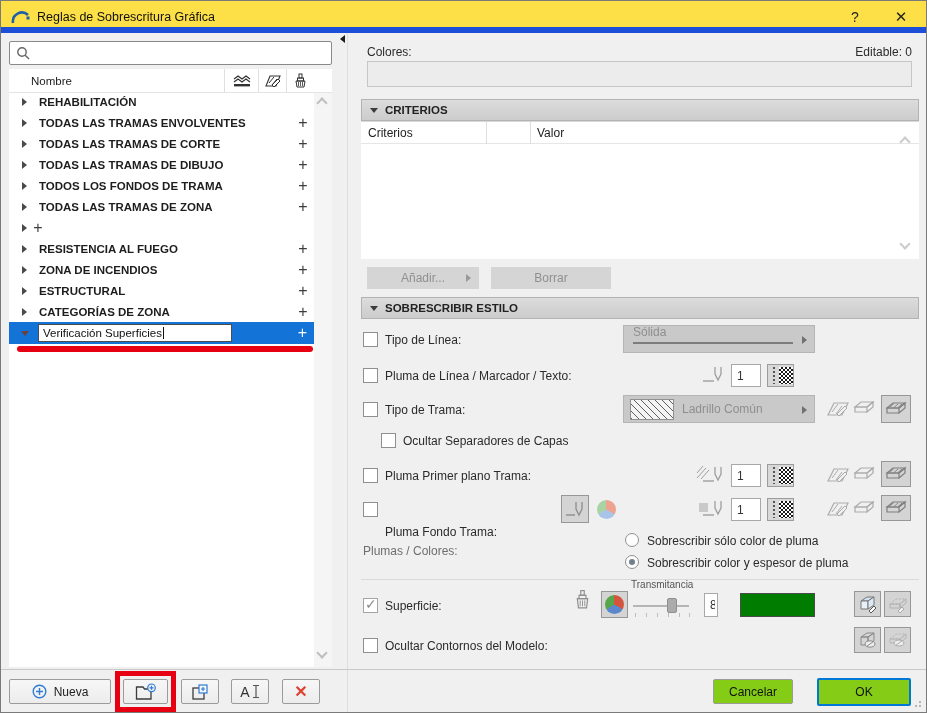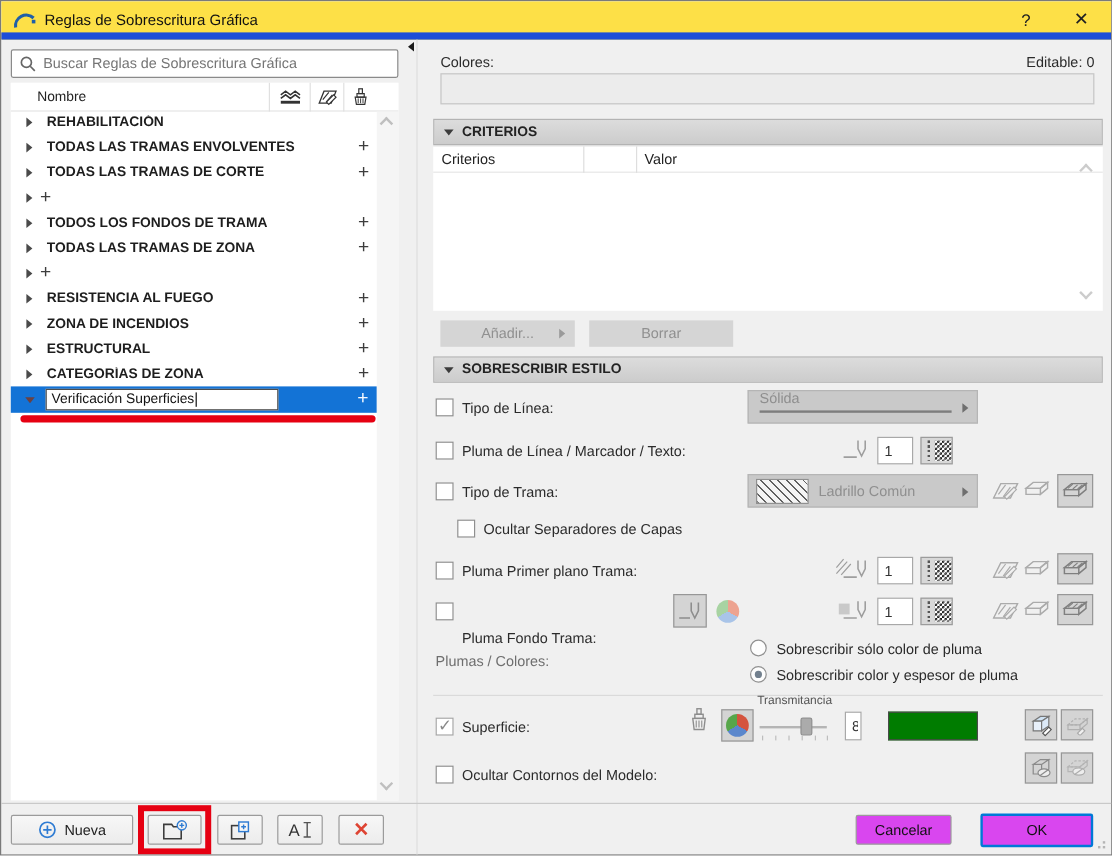--- a/index.html
+++ b/index.html
@@ -63,21 +63,21 @@
   .chip .dotline{width:2px;height:17px;margin-left:5px;background-image:repeating-linear-gradient(#555 0 2px,transparent 2px 4px);}
   .chip .checker{width:14px;height:17px;margin-left:4px;background-color:#fff;background-image:linear-gradient(45deg,#1a1a1a 25%,transparent 25%,transparent 75%,#1a1a1a 75%),linear-gradient(45deg,#1a1a1a 25%,transparent 25%,transparent 75%,#1a1a1a 75%);background-size:4px 4px;background-position:0 0,2px 2px;}
   .tool-btn{position:absolute;background:#d4d4d4;border:1px solid #979797;display:flex;align-items:center;justify-content:center;}
   .wheel{border-radius:50%;}
   .wheel.pastel{background:conic-gradient(from 0deg,#eda390 0 120deg,#a9c4e8 120deg 240deg,#a8d3a2 240deg 360deg);}
   .wheel.vivid{background:conic-gradient(from 0deg,#d4543e 0 120deg,#5b87cc 120deg 240deg,#57a64a 240deg 360deg);}
   .hatch-swatch{background-color:#f4f4f4;border:1px solid #909090;background-image:repeating-linear-gradient(45deg,#606060 0 1px,transparent 1px 5px);}
   .tick{position:absolute;width:1px;height:4px;background:#bdbdbd;}
   .grip{position:absolute;right:5px;bottom:5px;width:10px;height:10px;}
   .grip i{position:absolute;width:2px;height:2px;background:#b5b5b5;}
-  .footer-btn{position:absolute;height:25px;background:#d946ef;border:1px solid #9b9b9b;border-radius:2px;display:flex;align-items:center;justify-content:center;font-size:12px;color:#111;}
+  .footer-btn{position:absolute;height:25px;background:#84cc16;border:1px solid #9b9b9b;border-radius:2px;display:flex;align-items:center;justify-content:center;font-size:12px;color:#111;}
   .footer-btn.ok{border:2px solid #0078d7;height:28px;}
 </style>
 </head>
 <body>
 
 <div class="dialog">
 
   <div class="titlebar">
     <svg class="abs" style="left:10px;top:7px;" width="20" height="18" viewBox="0 0 20 18">
       <path d="M2 15 A 9 9 0 0 1 17 7" fill="none" stroke="#1f5fa8" stroke-width="2.6"></path>
@@ -89,21 +89,20 @@
   </div>
 
   <div class="vline" style="left:346px;top:32px;height:681px;"></div>
   <div class="abs" style="left:339px;top:34px;width:0;height:0;border-top:4px solid transparent;border-bottom:4px solid transparent;border-right:5px solid #1a1a1a;"></div>
 
   <div class="searchbox">
     <svg style="margin-left:6px;" width="14" height="14" viewBox="0 0 14 14">
       <circle cx="6" cy="6" r="4.2" fill="none" stroke="#666" stroke-width="1.4"></circle>
       <path d="M9.2 9.2 L13 13" stroke="#666" stroke-width="1.4"></path>
     </svg>
-    <input placeholder="Buscar Reglas de Sobrescritura Gráfica" style="">
   </div>
 
   <div class="list-white"></div>
 
   <div class="list-header">
     <span class="name">Nombre</span>
     <div class="hdr-cell" style="width:34px;">
       <svg width="20" height="14" viewBox="0 0 20 14">
         <path d="M2 5 l4 -3 4 3 4 -3 4 3" fill="none" stroke="#333" stroke-width="1.3"></path>
         <path d="M2 8 l4 -3 4 3 4 -3 4 3" fill="none" stroke="#333" stroke-width="1.3"></path>
@@ -142,20 +141,21 @@
   </div>
 
   <div class="rule-row">
     <span class="tree-arrow"></span>
     <span class="rule-name">TODAS LAS TRAMAS DE CORTE</span>
     <span class="rule-plus">+</span>
   </div>
 
   <div class="rule-row">
     <span class="tree-arrow"></span>
+    <span class="rule-name">TODAS LAS TRAMAS DE DIBUJO</span>
     <span class="rule-plus">+</span>
   </div>
 
   <div class="rule-row">
     <span class="tree-arrow"></span>
     <span class="rule-name">TODOS LOS FONDOS DE TRAMA</span>
     <span class="rule-plus">+</span>
   </div>
 
   <div class="rule-row">

